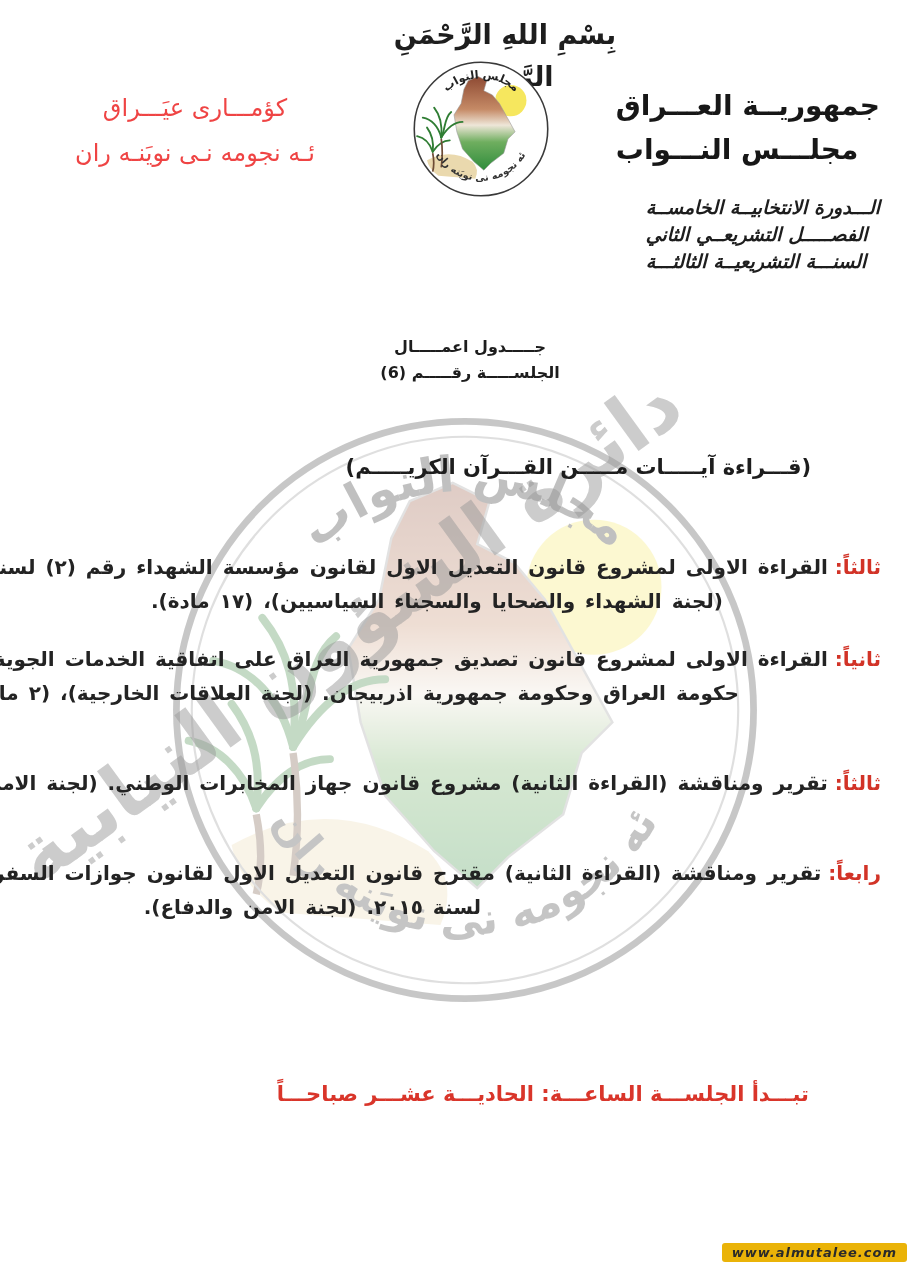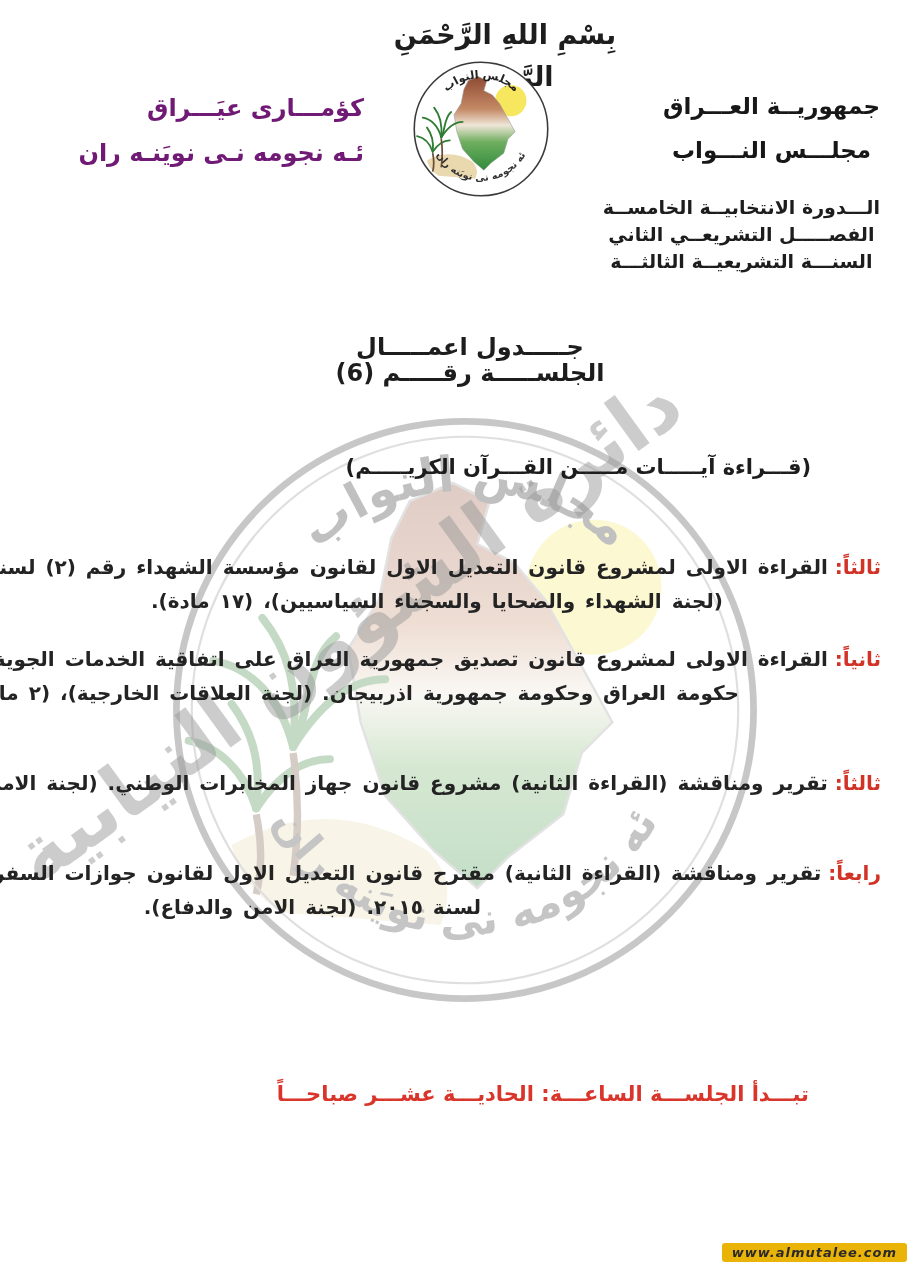--- a/index.html
+++ b/index.html
@@ -12,34 +12,34 @@
   .wm-text-layer{z-index:2;}
   .content{z-index:3;}
   .abs{position:absolute;}
   .ar{direction:rtl;unicode-bidi:embed;}
 
   .basmala{
     left:345px;top:14px;width:320px;text-align:center;
     font-size:27px;font-weight:700;line-height:42px;color:#1e1e1e;
   }
   .hdr-right{
-    right:43px;top:84px;text-align:center;
-    font-size:23px;font-weight:700;line-height:44px;color:#171717;
+    right:43px;top:84px;text-align:left;
+    font-size:28px;font-weight:700;line-height:44px;color:#171717;
   }
   .hdr-left{
-    left:26px;top:86px;width:338px;
-    font-size:24px;font-weight:700;line-height:45px;color:#701a75;
+    left:26px;top:86px;width:338px;text-align:center;
+    font-size:24px;font-weight:400;line-height:45px;color:#ef4444;
   }
   .session-info{
-    right:43px;top:194px;text-align:center;
-    font-size:19px;font-weight:700;line-height:27px;color:#1d1d1d;
+    right:43px;top:194px;text-align:left;
+    font-size:19px;font-weight:700;line-height:27px;color:#1d1d1d;font-style:italic;
   }
   .agenda-title{
     left:290px;top:334px;width:360px;text-align:center;
-    font-size:24px;font-weight:700;line-height:26px;color:#1d1d1d;
+    font-size:16px;font-weight:700;line-height:26px;color:#1d1d1d;
   }
   .quran-line{
     right:112px;top:455px;font-size:21px;font-weight:700;color:#1d1d1d;white-space:nowrap;
   }
   .agenda-item{
     right:42px;direction:rtl;text-align:right;
     font-size:20px;font-weight:700;line-height:34px;color:#232323;white-space:nowrap;
     word-spacing:3px;
   }
   .agenda-item .label{color:#d23327;margin-left:7px;}

